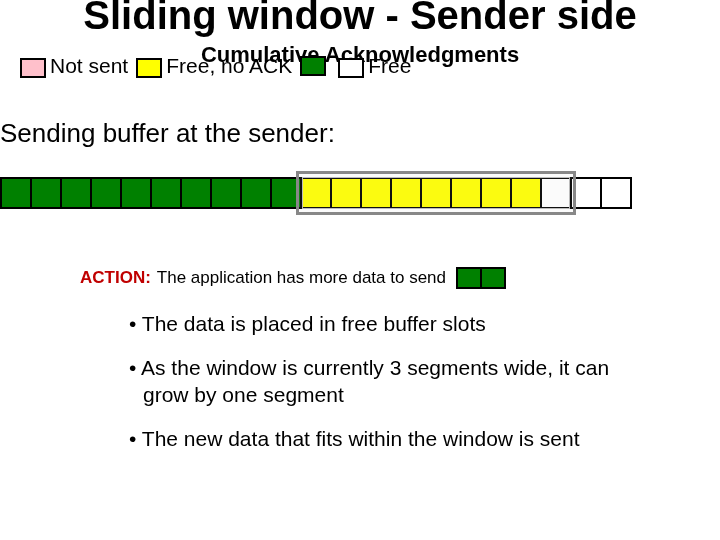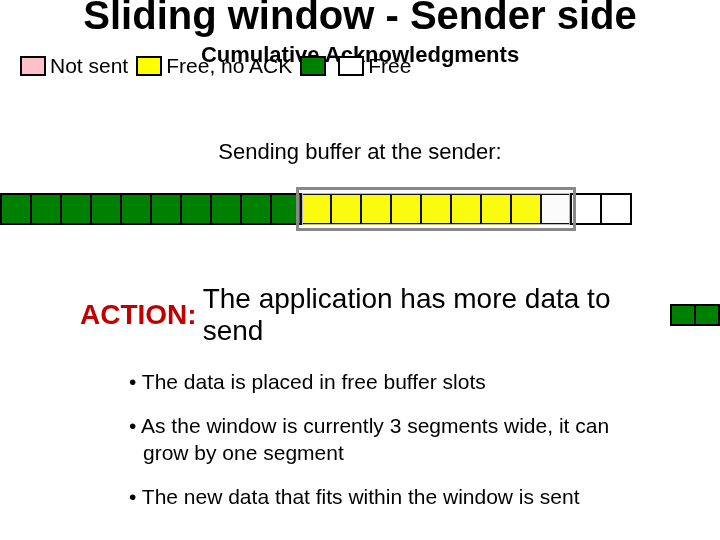--- a/index.html
+++ b/index.html
@@ -45,26 +45,26 @@
     width: 26px;
     height: 20px;
     border: 2px solid #000;
     display: inline-block;
     margin-right: 4px;
   }
   .sw-pink { background: #ffc0cb; }
   .sw-yellow { background: #ffff00; }
   .sw-green { background: #008000; }
   .sw-white { background: #fff; }
-  .legend-item { display: inline-flex; align-items: center; margin-right: 8px; }
+  .legend-item { display: inline-flex; align-items: flex-end; margin-right: 8px; }
   .legend-item span.lt { white-space: nowrap; }
   .caption {
-    text-align: center;
-    font-size: 22px;
-    margin-top: 57px;
+    text-align: left;
+    font-size: 26px;
+    margin-top: 36px;
   }
   .buffer-wrap {
     margin-top: 18px;
     position: relative;
     height: 60px;
   }
   .buffer {
     position: absolute;
     left: 0;
     top: 10px;
@@ -90,21 +90,21 @@
   }
   .window-box::after {
     content: "";
     position: absolute;
     inset: 3px;
     border: 1px solid #bbb;
   }
   .action-row {
     margin-top: 40px;
     padding-left: 80px;
-    font-size: 28px;
+    font-size: 17px;
     display: flex;
     align-items: center;
   }
   .action-label { color: #c00000; font-weight: bold; }
   .action-colon { color: #c00000; font-weight: bold; }
   .action-text { margin-left: 6px; }
   .action-cells {
     display: inline-flex;
     margin-left: 10px;
   }

